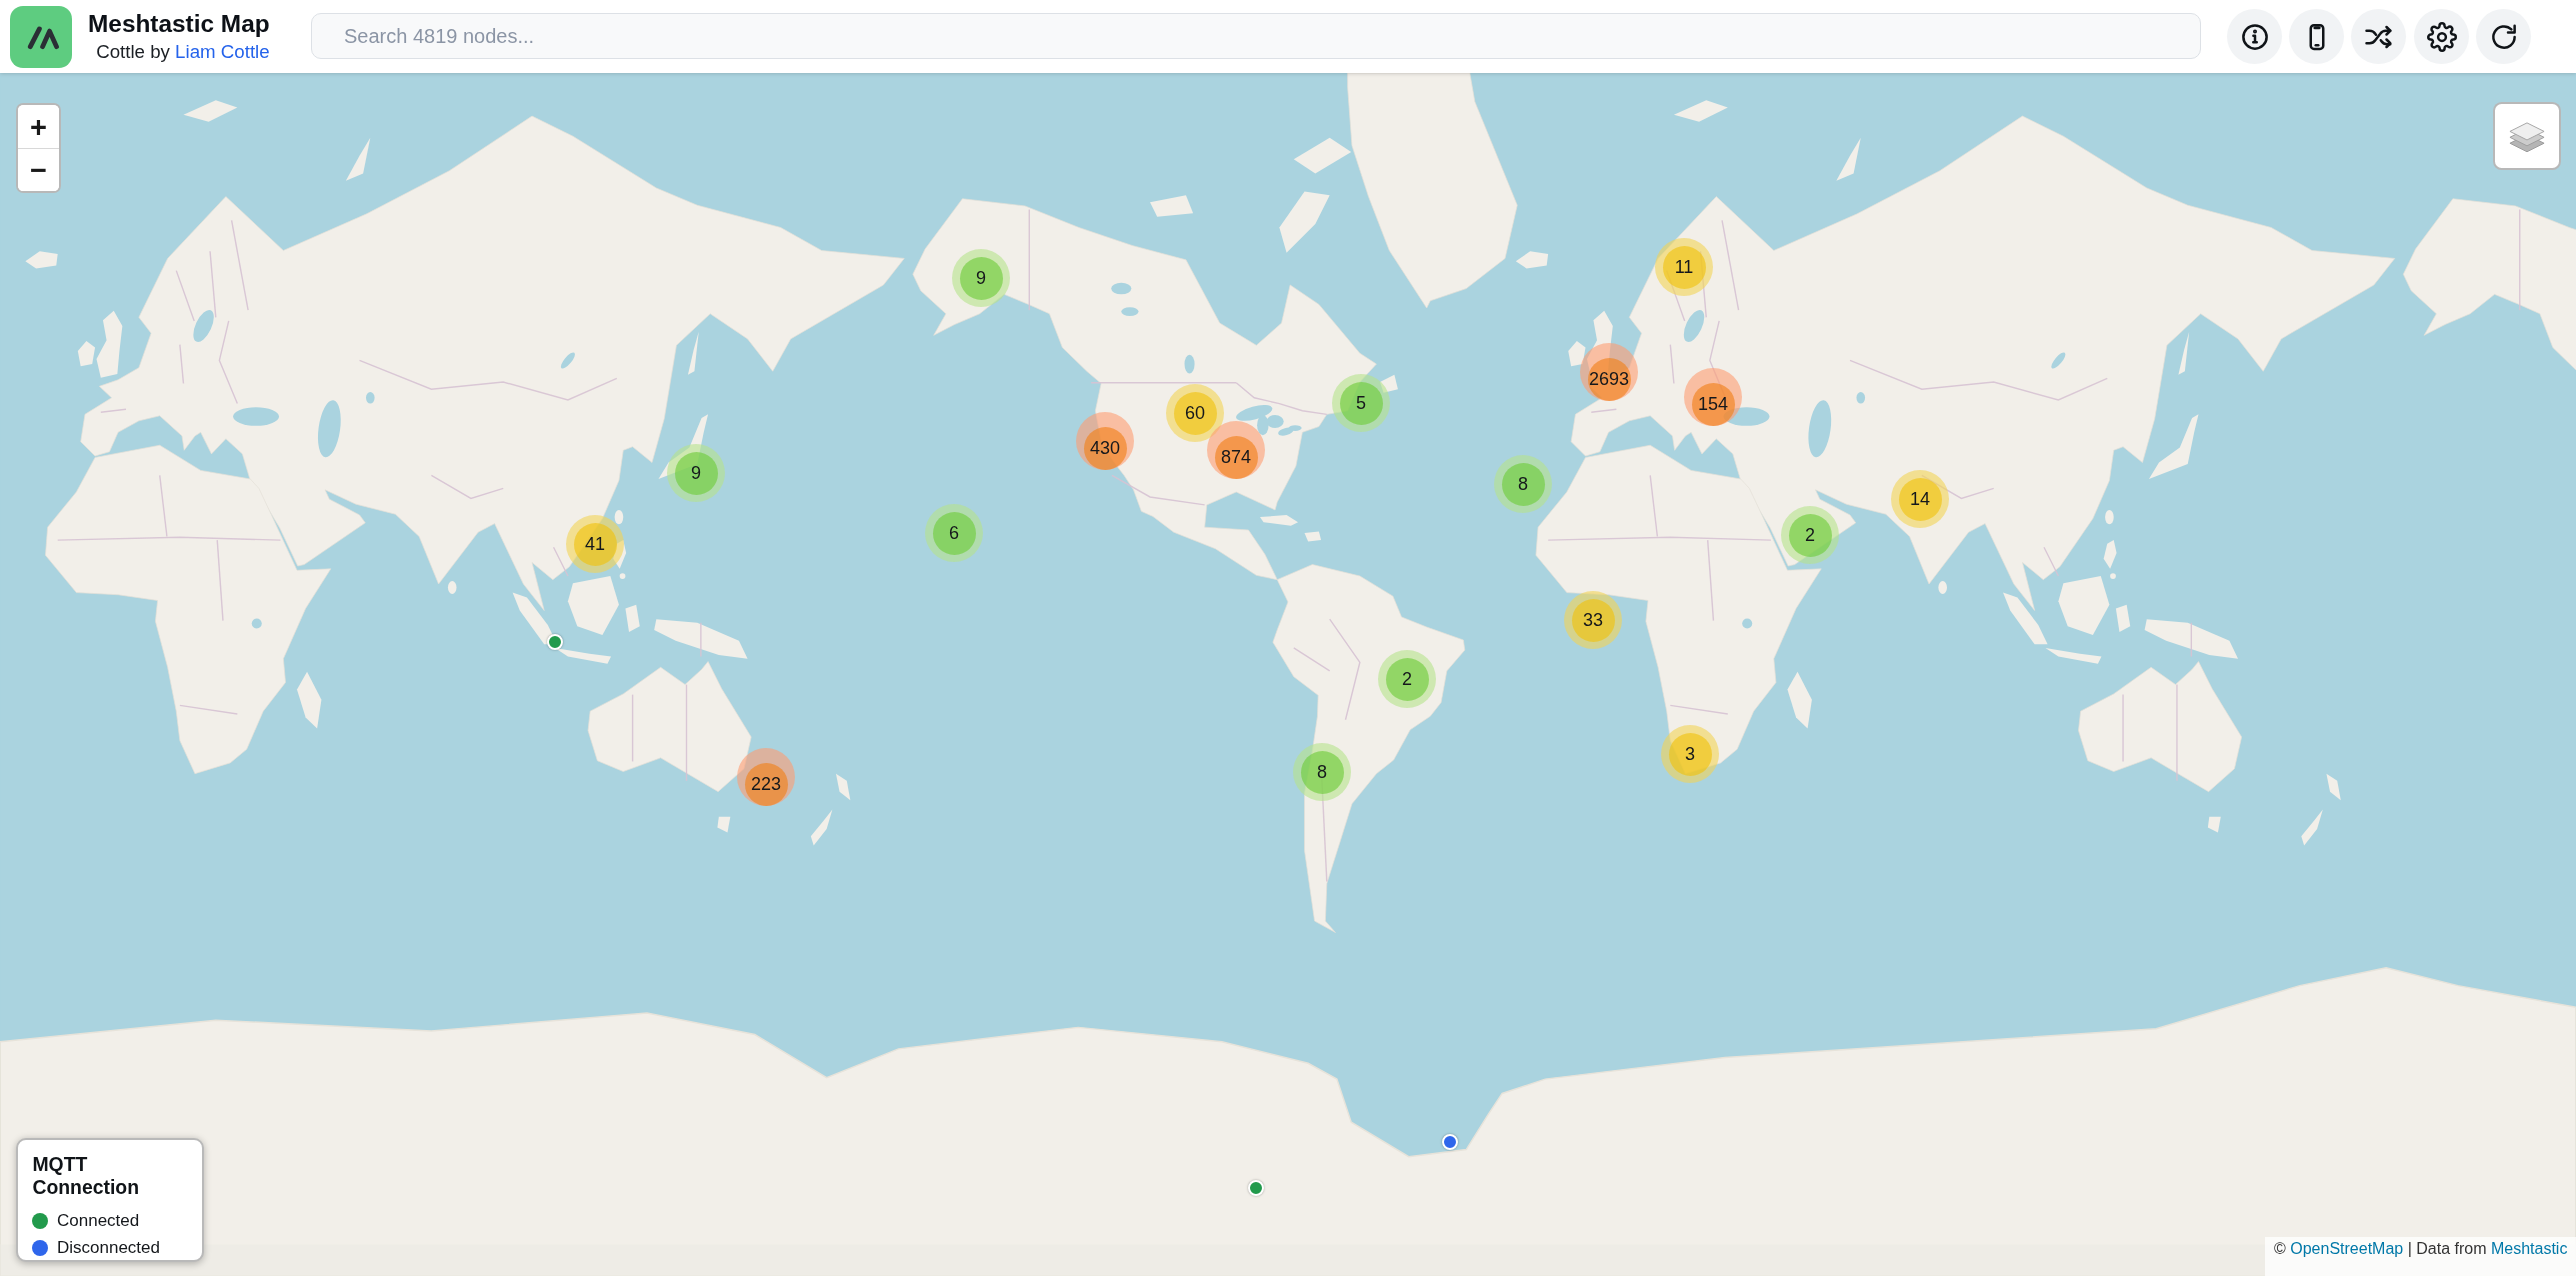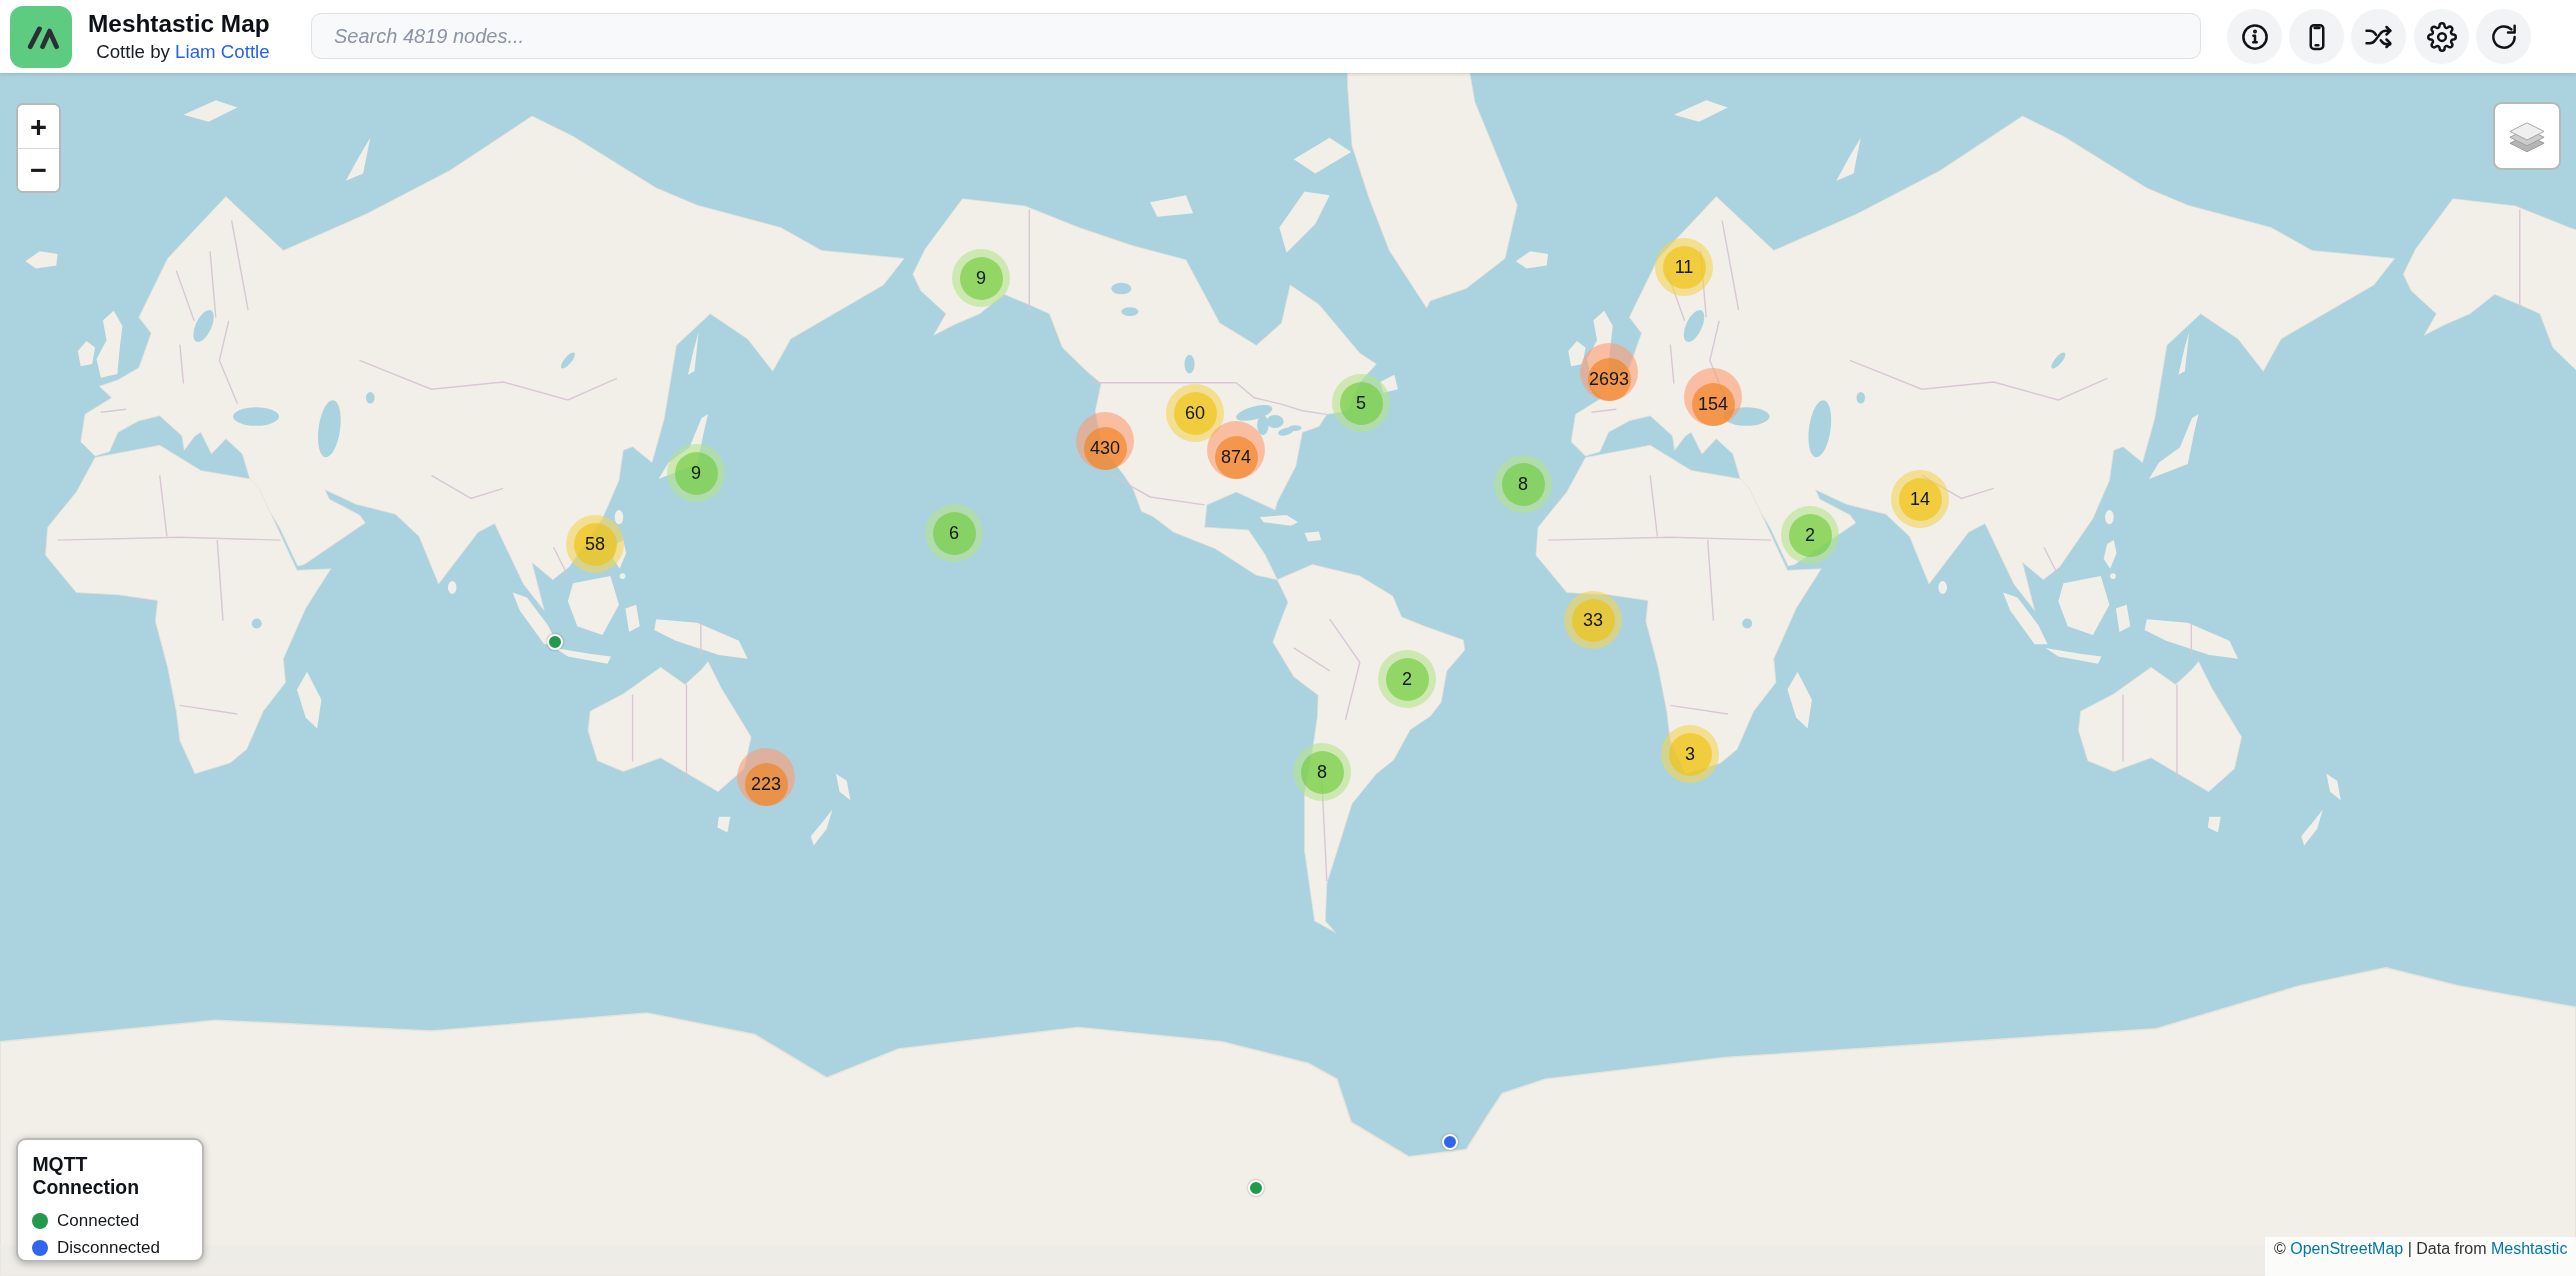--- a/index.html
+++ b/index.html
@@ -10,21 +10,21 @@
   .header { position:absolute; left:0; top:0; width:2576px; height:73px; background:#ffffff;
             z-index:10; box-shadow:0 0.7px 4.3px rgba(0,0,0,.18); }
   .logo { position:absolute; left:10px; top:5.8px; width:62px; height:62px; border-radius:13px;
           background:#5ecc80; display:flex; align-items:center; justify-content:center; }
   .titles { position:absolute; left:88px; top:8.6px;text-align:right; }
   .app-title { font-size:24.4px; font-weight:bold; color:#0d1117; line-height:29px; }
   .app-subtitle { font-size:18.7px; color:#1b1f24; line-height:27px; }
   .app-subtitle a { color:#2563eb; text-decoration:none; }
   .search { position:absolute; left:311px; top:13px; width:1890px; height:46px;
             border:1.4px solid #dde1e6; border-radius:10px; background:#f8f9fa;
-            font-size:20px; color:#313b49; padding:0 22px; outline:none; font-family:"Liberation Sans",sans-serif;font-style:italic; }
+            font-size:20px; color:#313b49; padding:0 32px; outline:none; font-family:"Liberation Sans",sans-serif; }
   .search::placeholder { color:#8b95a5; }
   .iconbtn { position:absolute; top:9.3px; width:55px; height:55px; border-radius:50%;
              background:#f1f3f5; border:none; display:flex; align-items:center; justify-content:center; cursor:pointer; }
   .iconbtn svg { width:30px; height:30px; stroke:#101418; fill:none; stroke-width:2; stroke-linecap:round; stroke-linejoin:round; }
 
   
   .map { position:absolute; left:0; top:73px; width:2576px; height:1203px; }
   .map svg.world { position:absolute; left:0; top:0; }
 
   
@@ -210,21 +210,21 @@
       <div class="cluster medium" style="left: 1920px; top: 499px;">
         <div class="cluster-inner">14</div>
       </div>
       <div class="cluster small" style="left: 1810px; top: 535px;">
         <div class="cluster-inner">2</div>
       </div>
       <div class="cluster small" style="left: 954px; top: 533px;">
         <div class="cluster-inner">6</div>
       </div>
       <div class="cluster medium" style="left: 595px; top: 544px;">
-        <div class="cluster-inner">58</div>
+        <div class="cluster-inner">41</div>
       </div>
       <div class="cluster medium" style="left: 1593px; top: 620px;">
         <div class="cluster-inner">33</div>
       </div>
       <div class="cluster small" style="left: 1407px; top: 679px;">
         <div class="cluster-inner">2</div>
       </div>
       <div class="cluster medium" style="left: 1690px; top: 754px;">
         <div class="cluster-inner">3</div>
       </div>

